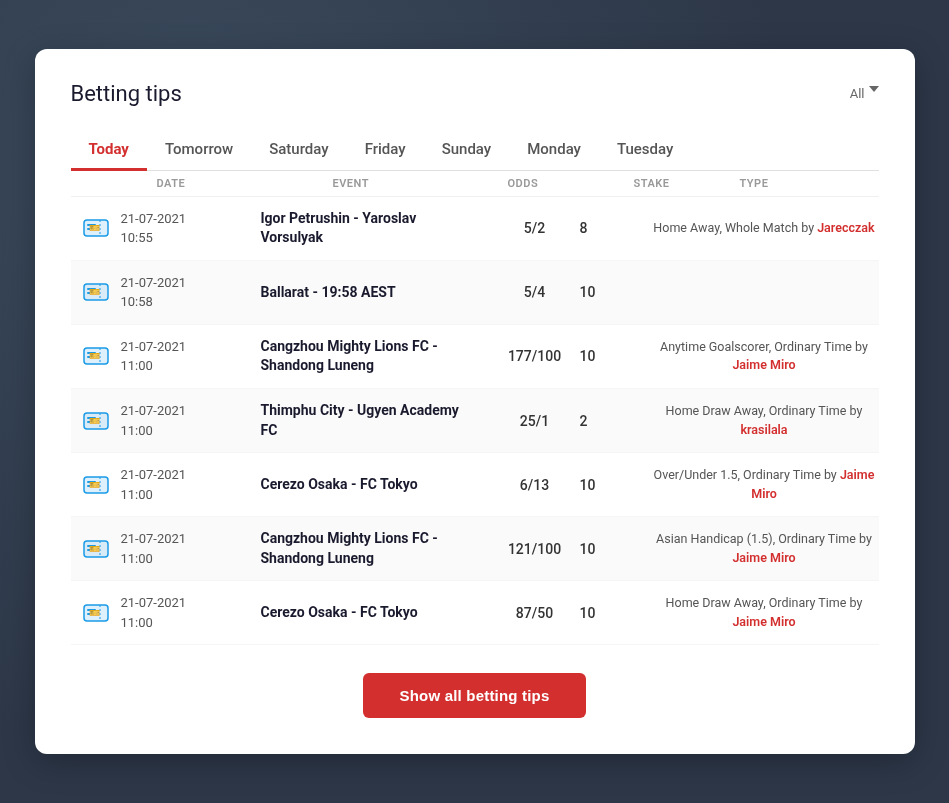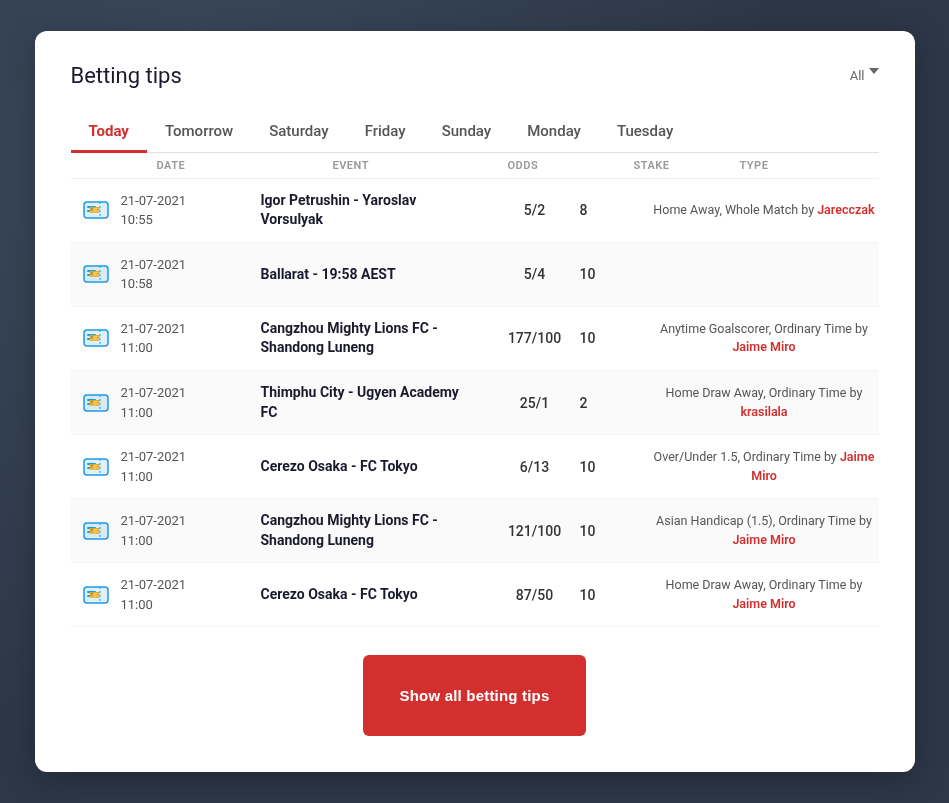--- a/index.html
+++ b/index.html
@@ -136,21 +136,21 @@
       color: #d32f2f;
       font-weight: 600;
     }
     .show-btn {
       display: block;
       margin: 28px auto 0;
       background-color: #d32f2f;
       color: #fff;
       border: none;
       border-radius: 6px;
-      padding: 32px 36px;
+      padding: 14px 36px;
       font-size: 15px;
       font-weight: 700;
       cursor: pointer;
       letter-spacing: 0.2px;
     }
   </style>
 </head>
 <body>
 
 <div class="card">

